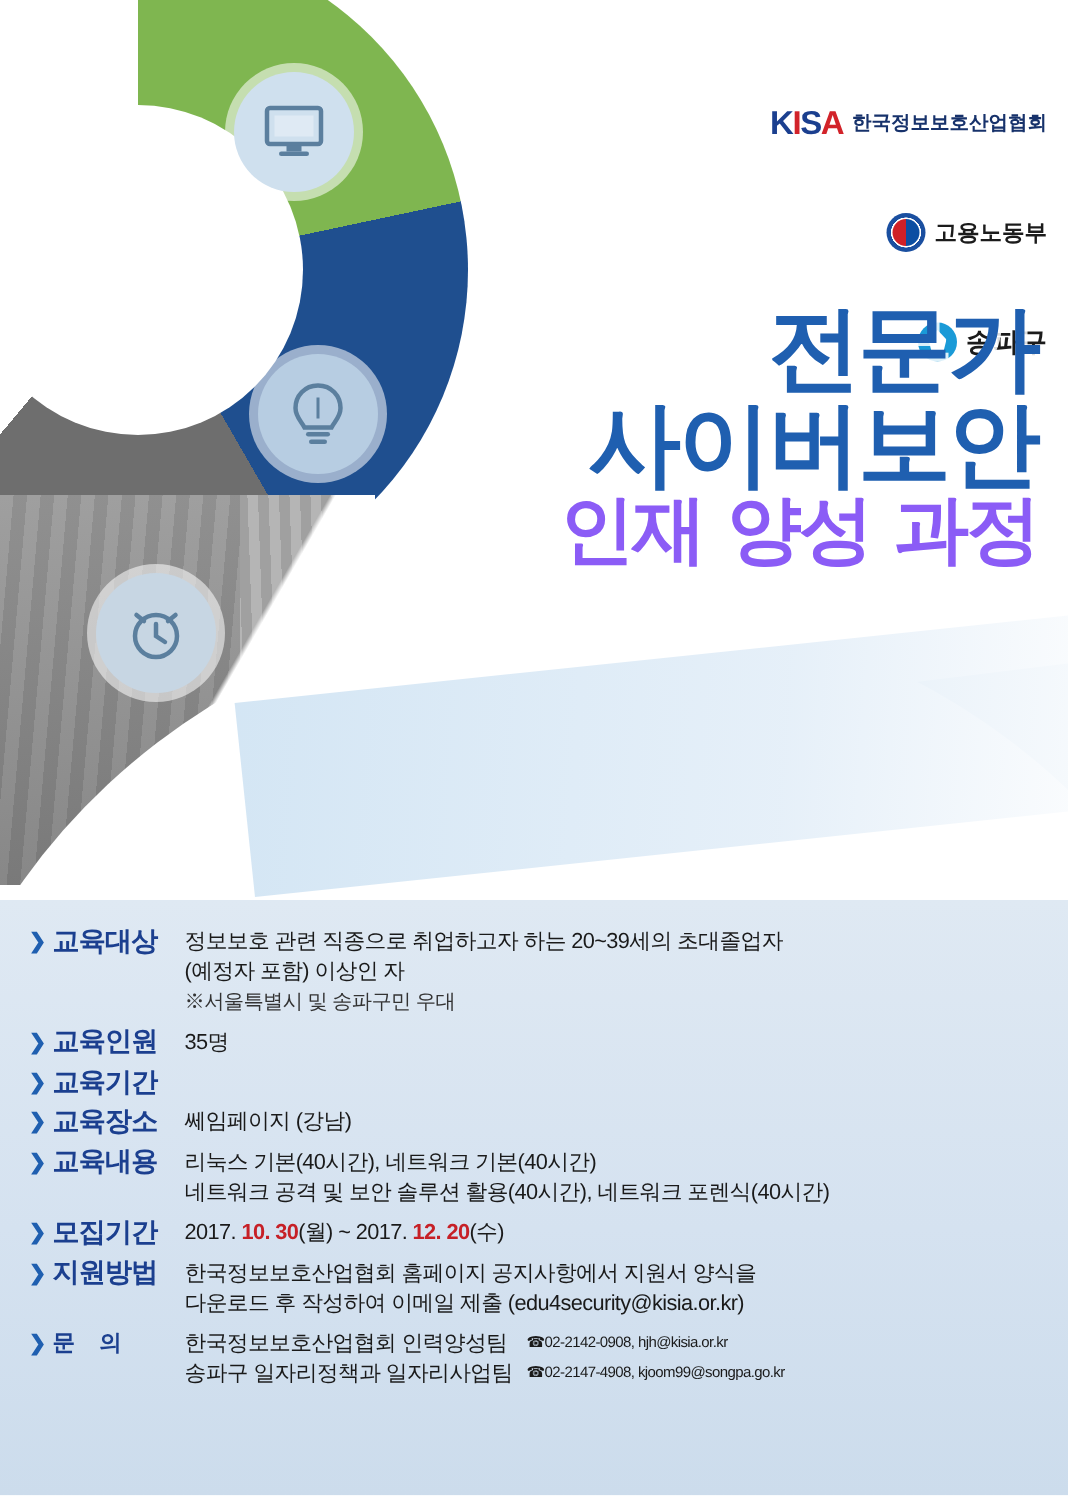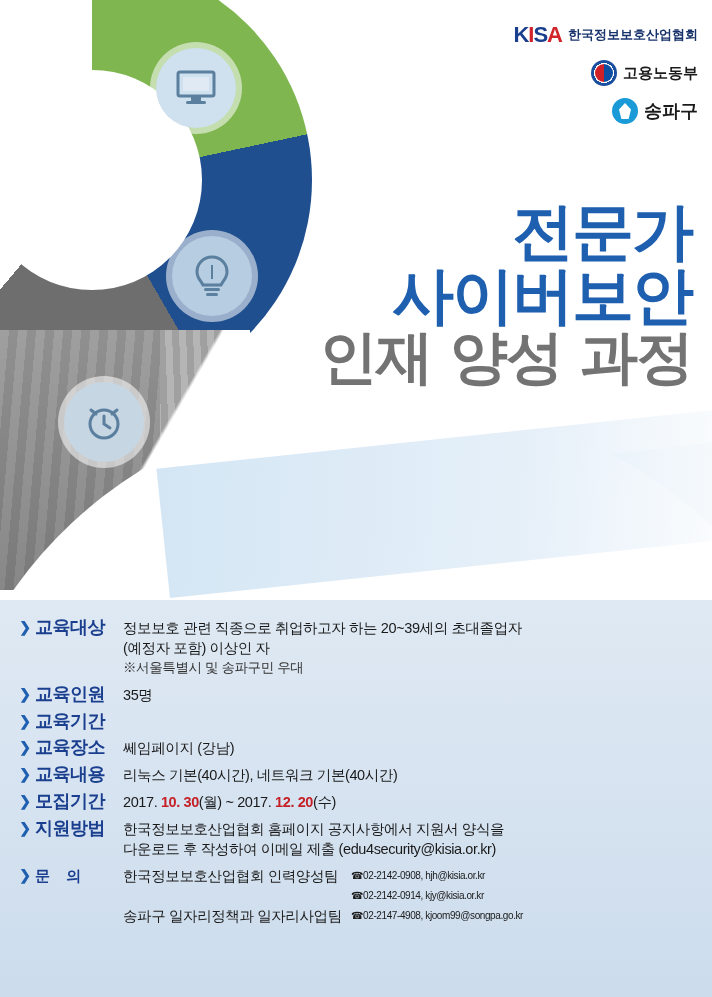--- a/index.html
+++ b/index.html
@@ -127,20 +127,21 @@
     width: 300px;
     text-align: right;
   }
   .logo-row {
     display: flex;
     align-items: center;
     justify-content: flex-end;
     gap: 6px;
     margin-bottom: 12px;
     white-space: nowrap;
+    margin-top: 47px;
   }
   .kisa-mark {
     font-family: "Liberation Sans", sans-serif;
     font-weight: bold;
     font-size: 22px;
     letter-spacing: -1px;
     color: #1b3f8f;
   }
   .kisa-mark .red { color: #d2232a; }
   .kisa-text {
@@ -183,21 +184,21 @@
     line-height: 1.03;
   }
   .t-line {
     font-family: "DejaVu Sans", sans-serif;
     font-weight: bold;
     letter-spacing: -2px;
     text-shadow: 2px 2px 0 rgba(255,255,255,0.85);
   }
   .t1 { font-size: 62px; color: #1f5fb0; }
   .t2 { font-size: 62px; color: #1f5fb0; }
-  .t3 { font-size: 58px; color: #737373; }
+  .t3 { font-size: 50px; color: #8b5cf6; }
   .t4 { font-size: 58px; color: #2fa04a; }
 
   
   .info {
     position: absolute;
     left: 0; top: 600px;
     width: 712px; height: 397px;
     background: linear-gradient(180deg, #dfe9f3 0%, #d5e2f0 55%, #ccdcec 100%);
     padding: 18px 18px 10px 18px;
     box-sizing: border-box;
@@ -345,20 +346,21 @@
       <div class="arrow">❯</div>
       <div class="label">교육장소</div>
       <div class="value">쎄임페이지 (강남)</div>
     </div>
 
     <div class="row">
       <div class="arrow">❯</div>
       <div class="label">교육내용</div>
       <div class="value">
         <span>리눅스 기본(40시간), 네트워크 기본(40시간)</span>
+        <span class="sub">네트워크 공격 및 보안 솔루션 활용(40시간), 네트워크 포렌식(40시간)</span>
       </div>
     </div>
 
     <div class="row">
       <div class="arrow">❯</div>
       <div class="label">모집기간</div>
       <div class="value">
         <span>2017. </span><span class="hl-red">10. 30</span><span>(월) ~ 2017. </span><span class="hl-red">12. 20</span><span>(수)</span>
       </div>
     </div>
@@ -374,24 +376,20 @@
 
     <div class="row">
       <div class="arrow">❯</div>
       <div class="label-spaced">문      의</div>
       <div class="value">
         <div class="contact-line">
           <span class="contact-left">한국정보보호산업협회 인력양성팀</span>
           <span class="phone">☎02-2142-0908, hjh@kisia.or.kr</span>
         </div>
         <div class="contact-line">
-          <span class="contact-left"></span>
-          <span class="phone">☎02-2142-0914, kjy@kisia.or.kr</span>
-        </div>
-        <div class="contact-line">
           <span class="contact-left">송파구 일자리정책과 일자리사업팀</span>
           <span class="phone">☎02-2147-4908, kjoom99@songpa.go.kr</span>
         </div>
       </div>
     </div>
 
   </div>
 </div>
 
 </body></html>

